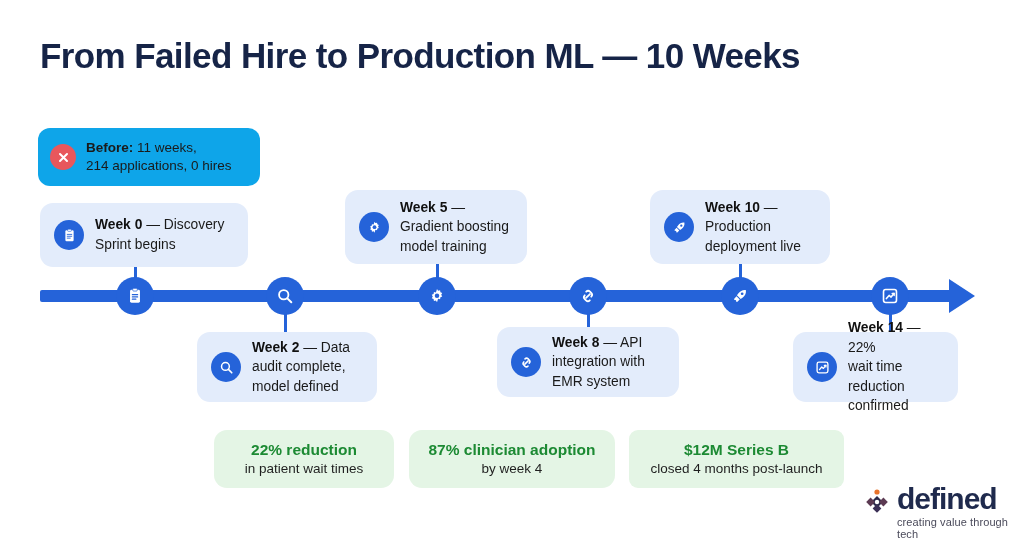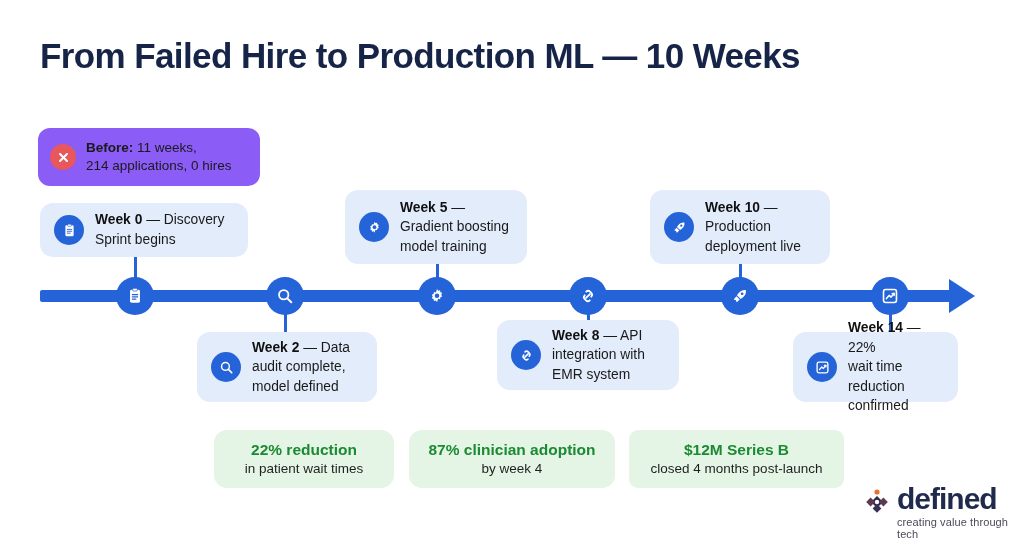--- a/index.html
+++ b/index.html
@@ -20,21 +20,21 @@
     color: #162447;
     letter-spacing: -0.6px;
     white-space: nowrap;
   }
 
   
   .before-badge {
     position: absolute;
     left: 38px; top: 128px;
     width: 222px; height: 58px;
-    background: #8b5cf6;
+    background: #0ea5e9;
     border-radius: 12px;
     display: flex; align-items: center;
     padding: 0 12px;
   }
   .before-icon {
     width: 26px; height: 26px; min-width: 26px;
     border-radius: 50%;
     background: #e8575c;
     display: flex; align-items: center; justify-content: center;
     margin-right: 10px;
@@ -219,21 +219,21 @@
     </svg>
   </div>
   <div class="node" style="left:871px;">
     <svg width="18" height="18" viewBox="0 0 20 20">
       <rect x="2.8" y="2.8" width="14.4" height="14.4" rx="2.4" fill="none" stroke="#ffffff" stroke-width="1.8"></rect>
       <path d="M6 12.8 L9 9.4 L11.2 11.2 L14.4 7.2" fill="none" stroke="#ffffff" stroke-width="1.8" stroke-linecap="round" stroke-linejoin="round"></path>
       <path d="M12.4 7.2 h2.2 v2.2" fill="none" stroke="#ffffff" stroke-width="1.6" stroke-linecap="round" stroke-linejoin="round"></path>
     </svg>
   </div>
 
-  <div class="card" style="left:40px; top:203px; width:208px; height:54px;">
+  <div class="card" style="left:40px; top:203px; width:208px; height:64px;">
     <span class="card-icon">
       <svg width="15" height="15" viewBox="0 0 20 20">
         <rect x="4.5" y="3" width="11" height="14.5" rx="1.6" fill="#ffffff"></rect>
         <rect x="7.5" y="1.5" width="5" height="3" rx="1" fill="#ffffff" stroke="#2563d9" stroke-width="0.8"></rect>
         <path d="M7 8.5h6M7 11h6M7 13.5h4" stroke="#2563d9" stroke-width="1.2" stroke-linecap="round"></path>
       </svg>
     </span>
     <span class="card-text">
       <b>Week 0</b><span> — Discovery</span><br>
       <span>Sprint begins</span>
@@ -276,21 +276,21 @@
         <path d="M12.6 12.6 L17 17" stroke="#ffffff" stroke-width="2.2" stroke-linecap="round"></path>
       </svg>
     </span>
     <span class="card-text">
       <b>Week 2</b><span> — Data</span><br>
       <span>audit complete,</span><br>
       <span>model defined</span>
     </span>
   </div>
 
-  <div class="card" style="left:497px; top:320px; width:182px; height:70px;">
+  <div class="card" style="left:497px; top:327px; width:182px; height:70px;">
     <span class="card-icon">
       <svg width="15" height="15" viewBox="0 0 20 20">
         <path d="M8 5.2 a3 3 0 0 1 4.2 0 l1.4 1.4 a3 3 0 0 1 0 4.2" fill="none" stroke="#ffffff" stroke-width="2" stroke-linecap="round"></path>
         <path d="M12 14.8 a3 3 0 0 1 -4.2 0 l-1.4-1.4 a3 3 0 0 1 0-4.2" fill="none" stroke="#ffffff" stroke-width="2" stroke-linecap="round"></path>
         <path d="M7.8 12.2 L12.2 7.8" stroke="#ffffff" stroke-width="2" stroke-linecap="round"></path>
       </svg>
     </span>
     <span class="card-text">
       <b>Week 8</b><span> — API</span><br>
       <span>integration with</span><br>

